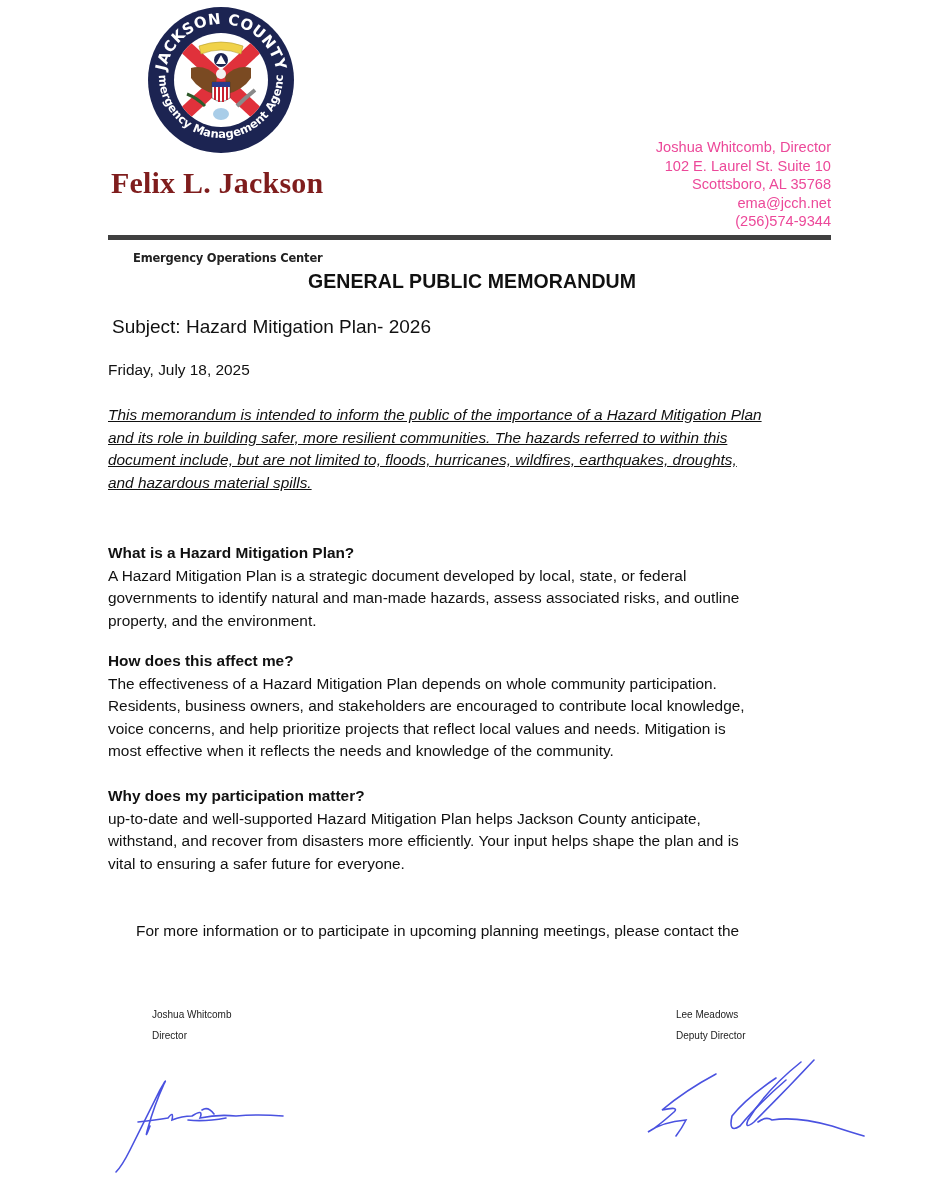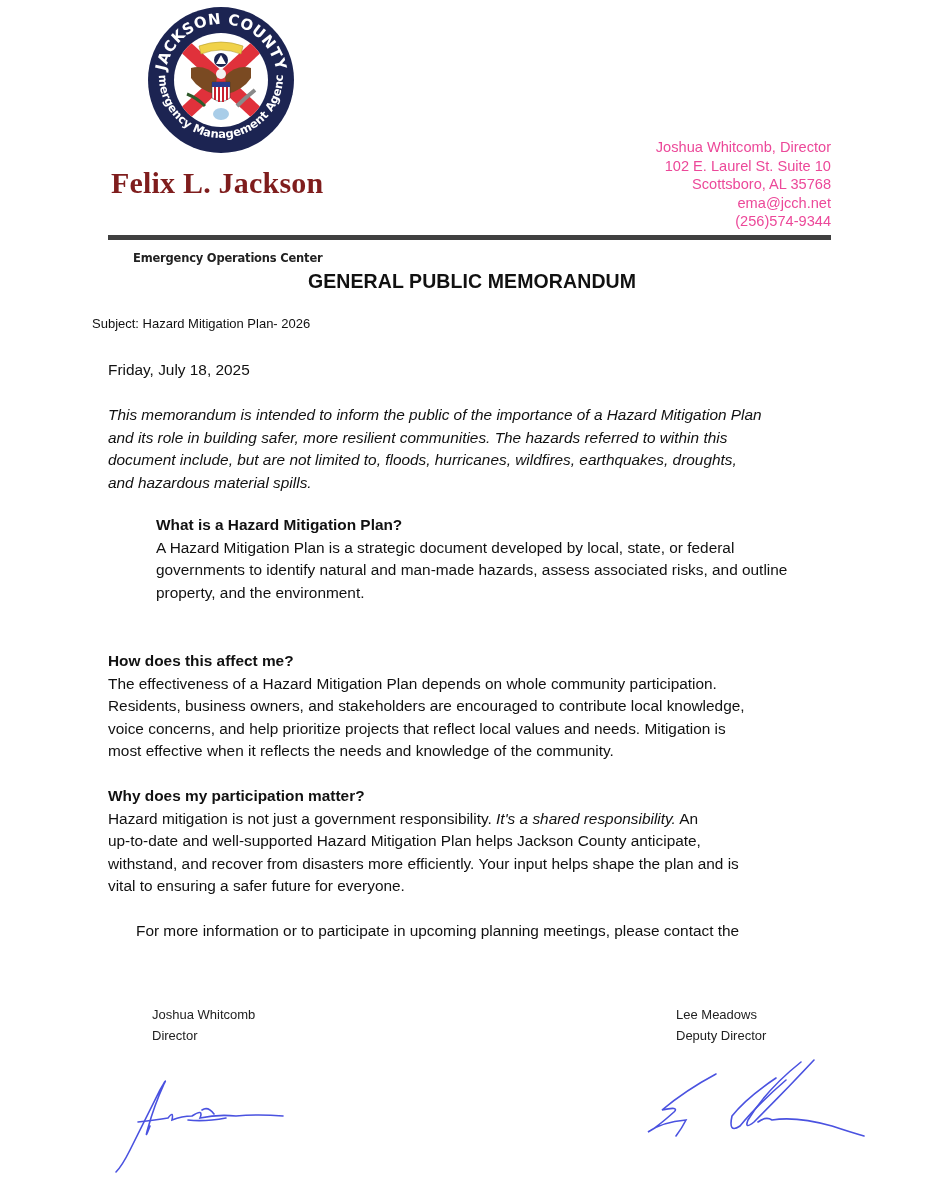--- a/index.html
+++ b/index.html
@@ -77,55 +77,55 @@
       width: 944px;
       top: 270px;
       text-align: center;
       font-weight: bold;
       font-size: 19.5px;
       color: #111111;
       letter-spacing: 0.1px;
     }
     .subject {
       position: absolute;
-      left: 92px;
+      left: 112px;
       top: 316px;
-      font-size: 13px;
+      font-size: 19px;
       white-space: nowrap;
     }
     .date {
       position: absolute;
       left: 108px;
       top: 361px;
       font-size: 15.4px;
       white-space: nowrap;
     }
     .para {
       position: absolute;
       left: 108px;
       width: 740px;
       font-size: 15.4px;
       line-height: 22.5px;
     }
     .para .line { white-space: nowrap; display: block; }
-    .intro { top: 404px; font-style: italic; }
+    .intro { top: 404px; font-style: italic; text-decoration: underline; }
     .section-heading {
       font-weight: bold;
       display: block;
       white-space: nowrap;
     }
-    .sec1 { top: 514px; margin-left: 48px; }
+    .sec1 { top: 542px; }
     .sec2 { top: 650px; }
     .sec3 { top: 785px; }
     .closing { top: 920px; margin-left: 28px; }
     em.shared { font-style: italic; }
     
     .sig-block {
       position: absolute;
-      font-size: 13px;
+      font-size: 10px;
       line-height: 21px;
       color: #222222;
       white-space: nowrap;
     }
     .sig-left { left: 152px; top: 1004px; }
     .sig-right { left: 676px; top: 1004px; }
     .signature {
       position: absolute;
     }
     .signature-left { left: 108px; top: 1070px; width: 190px; height: 110px; }
@@ -211,21 +211,20 @@
   <div class="para sec2">
     <span class="section-heading">How does this affect me?</span>
     <span class="line">The effectiveness of a Hazard Mitigation Plan depends on whole community participation.</span>
     <span class="line">Residents, business owners, and stakeholders are encouraged to contribute local knowledge,</span>
     <span class="line">voice concerns, and help prioritize projects that reflect local values and needs. Mitigation is</span>
     <span class="line">most effective when it reflects the needs and knowledge of the community.</span>
   </div>
 
   <div class="para sec3">
     <span class="section-heading">Why does my participation matter?</span>
-    <span class="line"><span>Hazard mitigation is not just a government responsibility. </span><em class="shared">It's a shared responsibility.</em><span> An</span></span>
     <span class="line">up-to-date and well-supported Hazard Mitigation Plan helps Jackson County anticipate,</span>
     <span class="line">withstand, and recover from disasters more efficiently. Your input helps shape the plan and is</span>
     <span class="line">vital to ensuring a safer future for everyone.</span>
   </div>
 
   <div class="para closing">
     <span class="line">For more information or to participate in upcoming planning meetings, please contact the</span>
   </div>
 
   <div class="sig-block sig-left">

